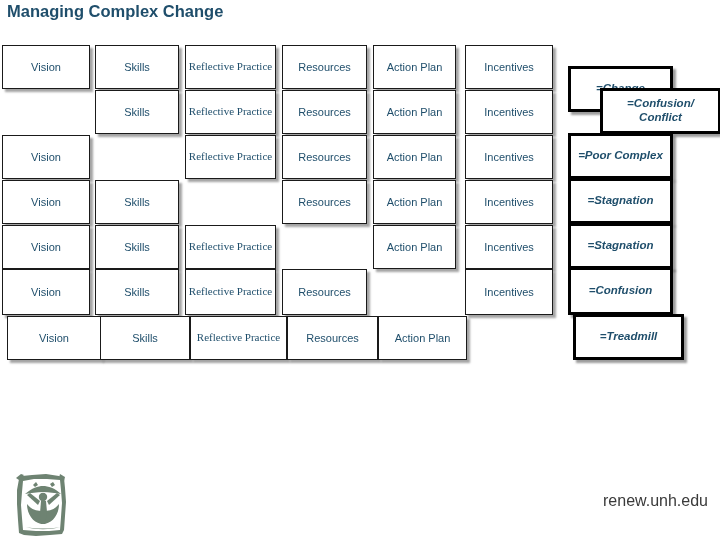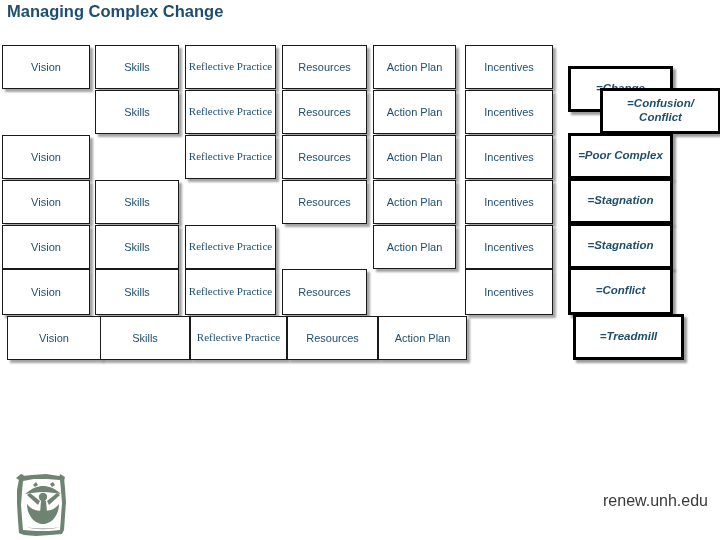--- a/index.html
+++ b/index.html
@@ -128,21 +128,21 @@
     <div class="cell" style="left: 95px; top: 225px; width: 84px; height: 44px;">Skills</div>
     <div class="cell two-line" style="left: 185px; top: 225px; width: 91px; height: 44px;">Reflective Practice</div>
     <div class="cell" style="left: 373px; top: 225px; width: 83px; height: 44px;">Action Plan</div>
     <div class="cell" style="left: 465px; top: 225px; width: 88px; height: 44px;">Incentives</div>
     <div class="result" style="left: 568px; top: 223px; width: 105px; height: 46px;">=Stagnation</div>
     <div class="cell" style="left: 2px; top: 269px; width: 88px; height: 46px;">Vision</div>
     <div class="cell" style="left: 95px; top: 269px; width: 84px; height: 46px;">Skills</div>
     <div class="cell two-line" style="left: 185px; top: 269px; width: 91px; height: 46px;">Reflective Practice</div>
     <div class="cell" style="left: 282px; top: 269px; width: 85px; height: 46px;">Resources</div>
     <div class="cell" style="left: 465px; top: 269px; width: 88px; height: 46px;">Incentives</div>
-    <div class="result" style="left: 568px; top: 267px; width: 105px; height: 48px;">=Conflict</div>
+    <div class="result" style="left: 568px; top: 267px; width: 105px; height: 48px;">=Confusion</div>
     <div class="cell" style="left: 7px; top: 316px; width: 94px; height: 44px;">Vision</div>
     <div class="cell" style="left: 100px; top: 316px; width: 90px; height: 44px;">Skills</div>
     <div class="cell two-line" style="left: 190px; top: 316px; width: 97px; height: 44px;">Reflective Practice</div>
     <div class="cell" style="left: 287px; top: 316px; width: 91px; height: 44px;">Resources</div>
     <div class="cell" style="left: 378px; top: 316px; width: 89px; height: 44px;">Action Plan</div>
     <div class="result" style="left: 573px; top: 314px; width: 111px; height: 46px;">=Treadmill</div>
   </div>
 
 <svg id="logo" viewBox="0 0 62 66" aria-hidden="true">
   <g fill="#6E8372">

